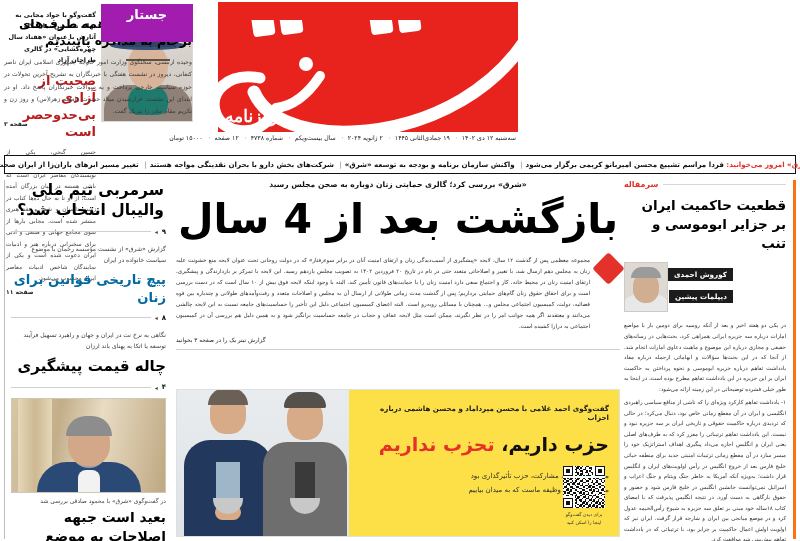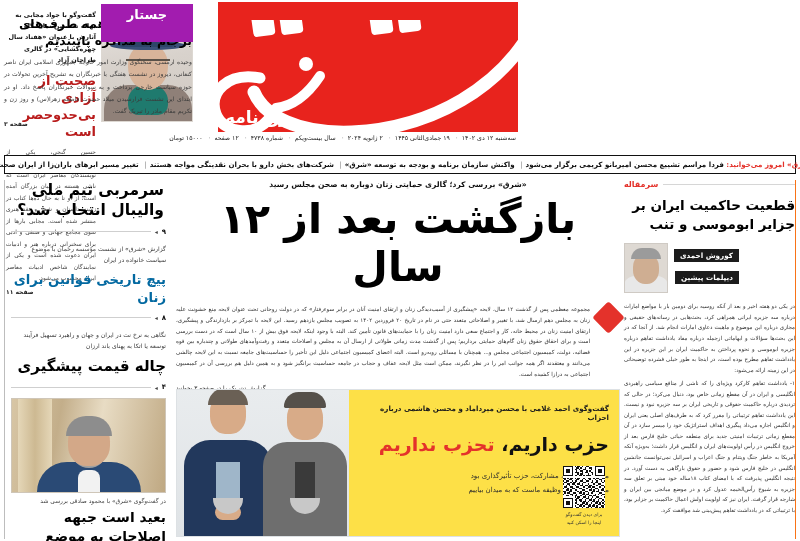--- a/index.html
+++ b/index.html
@@ -56,21 +56,21 @@
   }
   .tl-text { position: absolute; top: 6px; right: 100px; left: 2px; text-align: right; }
   .tl-kicker { font-size: 6.4px; font-weight: bold; line-height: 1.75; color: #111; }
   .tl-head { font-size: 13px; font-weight: bold; line-height: 1.3; color: #b91c1c; margin: 7px 0 6px; }
   .tl-body { font-size: 5.9px; line-height: 1.95; color: #3b3b3b; text-align: justify; }
   .tl-page { font-size: 6px; font-weight: bold; color: #222; margin-top: 3px; text-align: left; }
 
   
   .logo-wrap {
     position: absolute; top: 2px; right: 282px; width: 300px; height: 130px;
-    background: #e8231d; overflow: hidden;
+    background: #e8231d; overflow: hidden; font-family: Liberation Serif, serif;
   }
   .logo-wrap .sw {
     position: absolute; top: 18px; left: -16px; width: 336px; height: 120px;
   }
   .logo-label {
     position: absolute; bottom: 5px; left: 7px; color: #fff;
     font-size: 17px; font-weight: bold; letter-spacing: 0px;
   }
   .dateline {
     position: absolute; top: 134px; right: 282px; width: 300px;
@@ -206,27 +206,27 @@
   .iv-head .hl { color: #e4322b; }
   .iv-sub { font-size: 7px; color: #2b2b2b; line-height: 2.1; margin-top: 12px; }
 
   .qr-wrap { position: absolute; bottom: 10px; right: 12px; width: 46px; text-align: center; }
   .qr { width: 42px; height: 42px; display: block; margin: 0 auto; }
   .qr-cap { font-size: 4.6px; color: #333; line-height: 1.6; margin-top: 3px; }
 
   
   .col-right {
     position: absolute; top: 0; right: 0; width: 172px; bottom: 0;
-    border-right: 1px solid #f97316; 
+    border-right: 3px solid #f97316; padding-right: 7px;
   }
   .rc-taghead { display: flex; align-items: center; gap: 5px; }
   .rc-tag { font-size: 8px; font-weight: bold; color: #e4322b; white-space: nowrap; }
   .rc-tagline { flex: 1; height: 1px; background: #d6d6d6; }
   .rc-head { font-size: 13.5px; font-weight: bold; line-height: 1.42; color: #000; text-align: right; margin-top: 7px; }
-  .rc-author { display: flex; align-items: flex-start; gap: 6px; margin-top: 9px; justify-content: flex-end; }
+  .rc-author { display: flex; align-items: flex-start; gap: 0; margin-top: 9px; justify-content: flex-end; }
   .rc-avatar {
     width: 44px; height: 50px; position: relative; overflow: hidden;
     background: #ded9d3; border: 1px solid #cfcac4; flex: none;
   }
   .rc-avatar .f { position: absolute; top: 10px; left: 50%; transform: translateX(-50%);
     width: 26px; height: 30px; background: #cfae92; border-radius: 44% 44% 46% 46%; }
   .rc-avatar .h { position: absolute; top: 4px; left: 50%; transform: translateX(-50%);
     width: 30px; height: 11px; background: #9b9b9b; border-radius: 15px 15px 0 0; }
   .rc-avatar .s { position: absolute; bottom: 0; left: 50%; transform: translateX(-50%);
     width: 46px; height: 16px; background: #e8e8e8; border-radius: 12px 12px 0 0; }
@@ -344,21 +344,21 @@
           <div class="head"></div>
           <div class="hair"></div>
       </div>
       <div class="lc-cap">در گفت‌وگوی «شرق» با محمود صادقی بررسی شد</div>
       <div class="lc-head4">بعید است جبهه اصلاحات به موضع واحدی برسد</div>
 
     </div>
 
     <div class="col-center">
       <div class="cc-kicker">«شرق» بررسی کرد؛ گالری حمایتی زنان دوباره به صحن مجلس رسید</div>
-      <div class="cc-head">بازگشت بعد از ۱۲ سال</div>
+      <div class="cc-head">بازگشت بعد از 4 سال</div>
       <div class="cc-body-wrap">
         <div class="cc-diamond"></div>
         <div class="cc-body">مجموعه معظمی پس از گذشت ۱۲ سال، لایحه «پیشگیری از آسیب‌دیدگی زنان و ارتقای امنیت آنان در برابر سوءرفتار» که در دولت روحانی تحت عنوان لایحه منع خشونت علیه زنان به مجلس دهم ارسال شد، با تغییر و اصلاحاتی متعدد حتی در نام در تاریخ ۲۰ فروردین ۱۴۰۲ به تصویب مجلس یازدهم رسید. این لایحه با تمرکز بر بازدارندگی و پیشگیری، ارتقای امنیت زنان در محیط خانه، کار و اجتماع سعی دارد امنیت زنان را با حمایت‌های قانون تأمین کند. البته با وجود اینکه لایحه فوق بیش از ۱۰ سال است که در دست بررسی است و برای احقاق حقوق زنان گام‌های حمایتی برداریم؛ پس از گذشت مدت زمانی طولانی از ارسال آن به مجلس و اصلاحات متعدد و رفت‌وآمدهای طولانی و چندباره بین قوه قضائیه، دولت، کمیسیون اجتماعی مجلس و... همچنان با مسائلی روبه‌رو است. البته اعضای کمیسیون اجتماعی دلیل این تأخیر را حساسیت‌های جامعه نسبت به این لایحه چالشی می‌دانند و معتقدند اگر همه جوانب امر را در نظر نگیرند، ممکن است مثل لایحه عفاف و حجاب در جامعه حساسیت برانگیز شود و به همین دلیل هم بررسی آن در کمیسیون اجتماعی به درازا کشیده است.</div>
       </div>
       <div class="cc-ref">گزارش تیتر یک را در صفحه ۳ بخوانید</div>
       <div class="cc-divider"></div>
 
       <div class="iv-box">
         <div class="iv-photo">
           <div class="man a">

